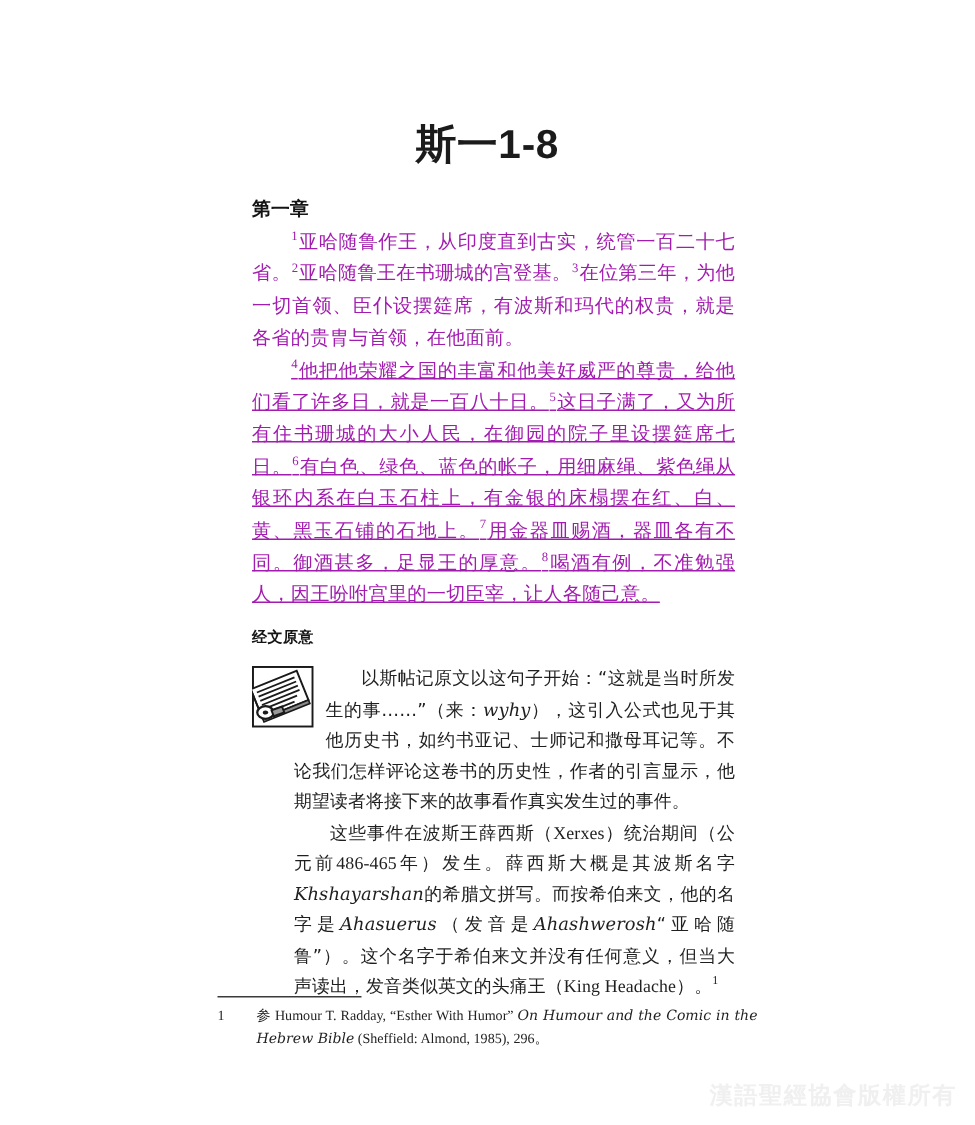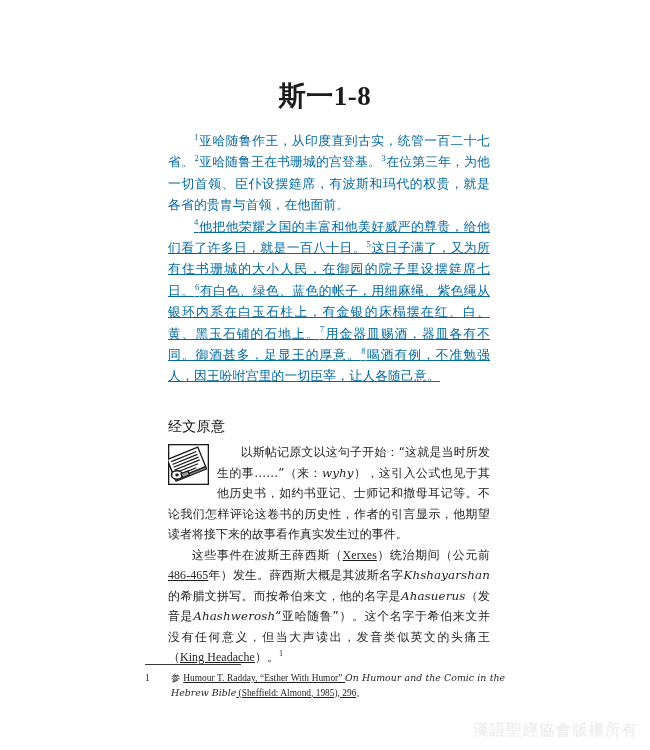--- a/index.html
+++ b/index.html
@@ -30,21 +30,21 @@
     left: 0;
     width: 650px;
     text-align: center;
     font-family: "DejaVu Sans", "Liberation Sans", sans-serif;
     font-weight: bold;
     font-size: 27px;
     letter-spacing: 0.5px;
     color: #1b1b1b;
   }
   .page-title .latin {
-    font-family: Liberation Serif, serif;
+    font-family: Liberation Sans, sans-serif;
     font-weight: bold;
   }
 
   
   .column {
     position: absolute;
     left: 168px;
     top: 130px;
     width: 322px;
   }
@@ -57,21 +57,21 @@
     margin: 0 0 4px 0;
     letter-spacing: 0.2px;
   }
 
   .scripture {
     font-size: 12.8px;
     line-height: 21.4px;
     text-align: justify;
     text-justify: inter-ideograph;
     letter-spacing: 0.15px;
-    color: #0369a1;
+    color: #a21caf;
     margin: 0;
     text-indent: 2em;
     font-family: "DejaVu Serif", "Liberation Serif", serif;
   }
   .scripture.p2 { margin-top: 0px; text-decoration: underline; }
 
   sup.vnum {
     font-size: 8.5px;
     vertical-align: super;
     line-height: 0;
@@ -80,22 +80,22 @@
   }
 
   
   .section-block {
     position: absolute;
     left: 168px;
     top: 418px;
     width: 322px;
   }
   .section-heading {
-    font-weight: normal;
-    font-size: 14px;
+    font-weight: bold;
+    font-size: 10px;
     line-height: 16px;
     color: #141414;
     margin: 0 0 8px 0;
     letter-spacing: 0.3px;
   }
 
   .icon-scroll {
     float: left;
     width: 41px;
     height: 41px;
@@ -105,30 +105,29 @@
 
   .commentary {
     font-size: 11.9px;
     line-height: 20.5px;
     text-align: justify;
     text-justify: inter-ideograph;
     color: #1f1f1f;
     margin: 0;
     letter-spacing: 0.1px;
   }
-  .commentary.indent { text-indent: 2em; }
+  .commentary.indent { text-indent: 2em; margin-left: 28px; }
   .commentary + .commentary { margin-top: 0px; }
 
   .it {
     font-style: italic;
     font-family: "DejaVu Serif", "Liberation Serif", serif;
   }
   .lat {
     font-family: "Liberation Serif", "DejaVu Serif", serif;
-    text-decoration: underline;
   }
   sup.fnref {
     font-size: 8px;
     vertical-align: super;
     line-height: 0;
     font-family: "Liberation Serif", serif;
   }
 
   
   .footnote-area {
@@ -176,20 +175,21 @@
 </head>
 <body>
 
 <div class="page">
 
   <div class="page-title">
     <span>斯一</span><span class="latin">1-8</span>
   </div>
 
   <div class="column">
+    <div class="chapter-heading">第一章</div>
 
     <p class="scripture" id="sp1"><sup class="vnum">1</sup><span>亚哈随鲁作王，从印度直到古实，统管一百二十七省。</span><sup class="vnum">2</sup><span>亚哈随鲁王在书珊城的宫登基。</span><sup class="vnum">3</sup><span>在位第三年，为他一切首领、臣仆设摆筵席，有波斯和玛代的权贵，就是各省的贵胄与首领，在他面前。</span></p>
     <p class="scripture p2" id="sp2"><sup class="vnum">4</sup><span>他把他荣耀之国的丰富和他美好威严的尊贵，给他们看了许多日，就是一百八十日。</span><sup class="vnum">5</sup><span>这日子满了，又为所有住书珊城的大小人民，在御园的院子里设摆筵席七日。</span><sup class="vnum">6</sup><span>有白色、绿色、蓝色的帐子，用细麻绳、紫色绳从银环内系在白玉石柱上，有金银的床榻摆在红、白、黄、黑玉石铺的石地上。</span><sup class="vnum">7</sup><span>用金器皿赐酒，器皿各有不同。御酒甚多，足显王的厚意。</span><sup class="vnum">8</sup><span>喝酒有例，不准勉强人，因王吩咐宫里的一切臣宰，让人各随己意。</span></p>
   </div>
 
   <div class="section-block">
     <div class="section-heading">经文原意</div>
 
     <svg class="icon-scroll" viewBox="0 0 41 41" aria-hidden="true">
       <rect x="0.5" y="0.5" width="40" height="40" fill="#ffffff" stroke="#1a1a1a" stroke-width="1.6"></rect>

